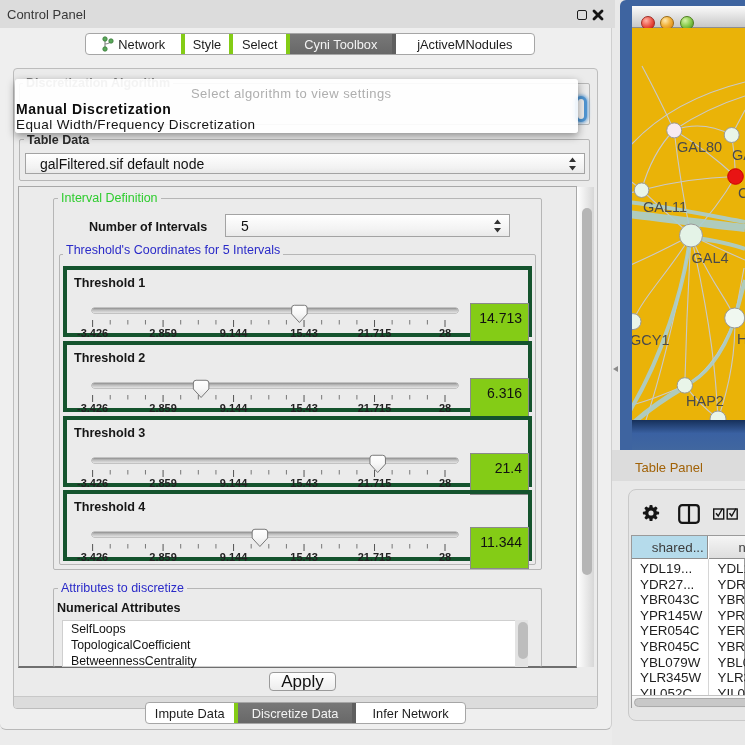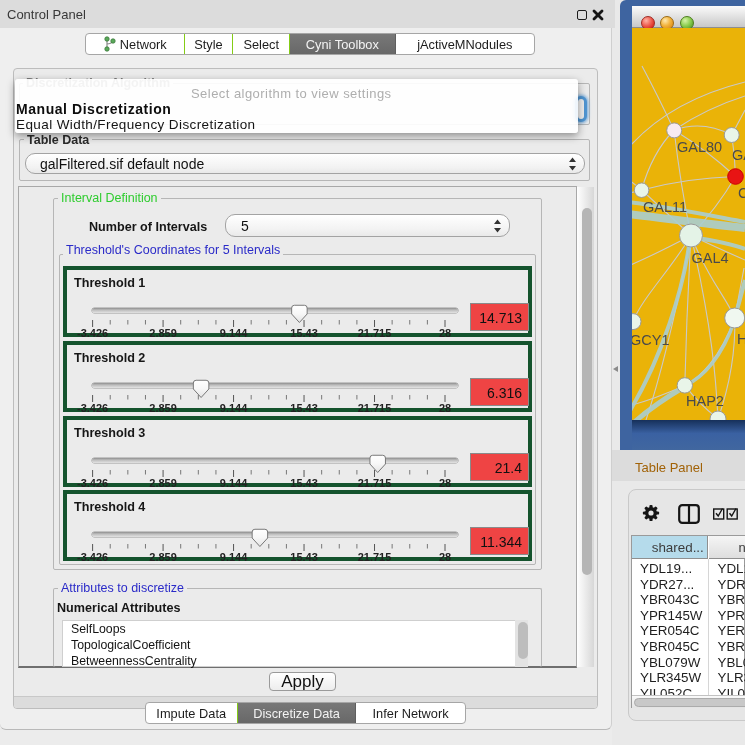--- a/index.html
+++ b/index.html
@@ -13,45 +13,45 @@
   border-radius:0 0 6px 6px; }
 #ltitle { left:0; top:0; width:615px; height:28px; background:#dcdcdc; }
 #ltitle span { position:absolute; left:7px; top:7px; font-size:13px; color:#383838; }
 #icoSq { left:577px; top:10px; width:10px; height:10px; border:1.6px solid #1c1c1c; border-radius:2px; }
 
 
 
 .seg { display:flex; background:#fff; border:1px solid #a6a6a6; border-radius:4px;
   overflow:hidden; height:22px; }
 .seg > div { display:flex; align-items:center; justify-content:center;
-  font-size:12.8px; color:#1c1c1c; border-right:1px solid #84cc16; }
+  font-size:12.8px; color:#1c1c1c; border-right:4px solid #84cc16; }
 .seg > div:last-child { border-right:none; }
 .seg > div.sel { background:linear-gradient(#787878,#686868); color:#f3f3f3; border-right-color:#5f5f5f;}
 
 
 #panel { left:13px; top:68px; width:585px; height:641px; background:#ebebeb;
   border:1px solid #bdbdbd; border-radius:4px; }
 #panelbot { left:14px; top:696px; width:583px; height:12px; background:#dcdcdc;
   border-top:1px solid #c8c8c8; border-radius:0 0 3px 3px; }
 
 .group { position:absolute; border:1px solid #b6b6b6; border-radius:2px; }
 .glabel { position:absolute; background:#ebebeb; padding:0 3px; font-size:12.5px; line-height:12px; }
 
 
 .combo { position:absolute; background:linear-gradient(#ffffff,#f2f2f2 70%,#e9e9e9);
-  border:1px solid #a3a3a3; border-radius:10px; font-size:14px; color:#111; }
+  border:1px solid #a3a3a3; border-radius:0; font-size:14px; color:#111; }
 .combo .txt { position:absolute; left:14px; top:50%; transform:translateY(-50%); }
 .combo svg { position:absolute; right:7px; top:50%; transform:translateY(-50%); }
 
 
 .card { position:absolute; left:63px; width:468.5px; height:71px; border:4px solid #14532d; }
 .card .tlab { position:absolute; left:7px; top:6px; font-size:12.6px; font-weight:bold; color:#161616; }
 .card .track { position:absolute; left:25px; top:38px; width:366px; height:5px; border-radius:3px;
   background:linear-gradient(#8f8f8f,#bdbdbd 40%,#e3e3e3); box-shadow:0 0 0 0.5px #9a9a9a; }
-.card .vbox { position:absolute; left:403px; top:33px; width:59px; height:28px; background:#ef4444;
+.card .vbox { position:absolute; left:403px; top:33px; width:59px; height:42px; background:#84cc16;
   border:1px solid #8a8a8a; }
 .card .vbox span { position:absolute; right:6px; top:6px; font-size:14px; color:#111; }
 
 
 .vtrack { position:absolute; background:linear-gradient(90deg,#ffffff,#d7d7d7); }
 .vthumb { position:absolute; background:#b5b5b5; border-radius:5px; }
 
 
 #numlist { left:62px; top:620px; width:453px; height:47px; background:#fff; border:1px solid #cfcfcf; border-right:none;}
 #numlist div { font-size:12.3px; color:#141414; padding-left:8px; line-height:16px; }

